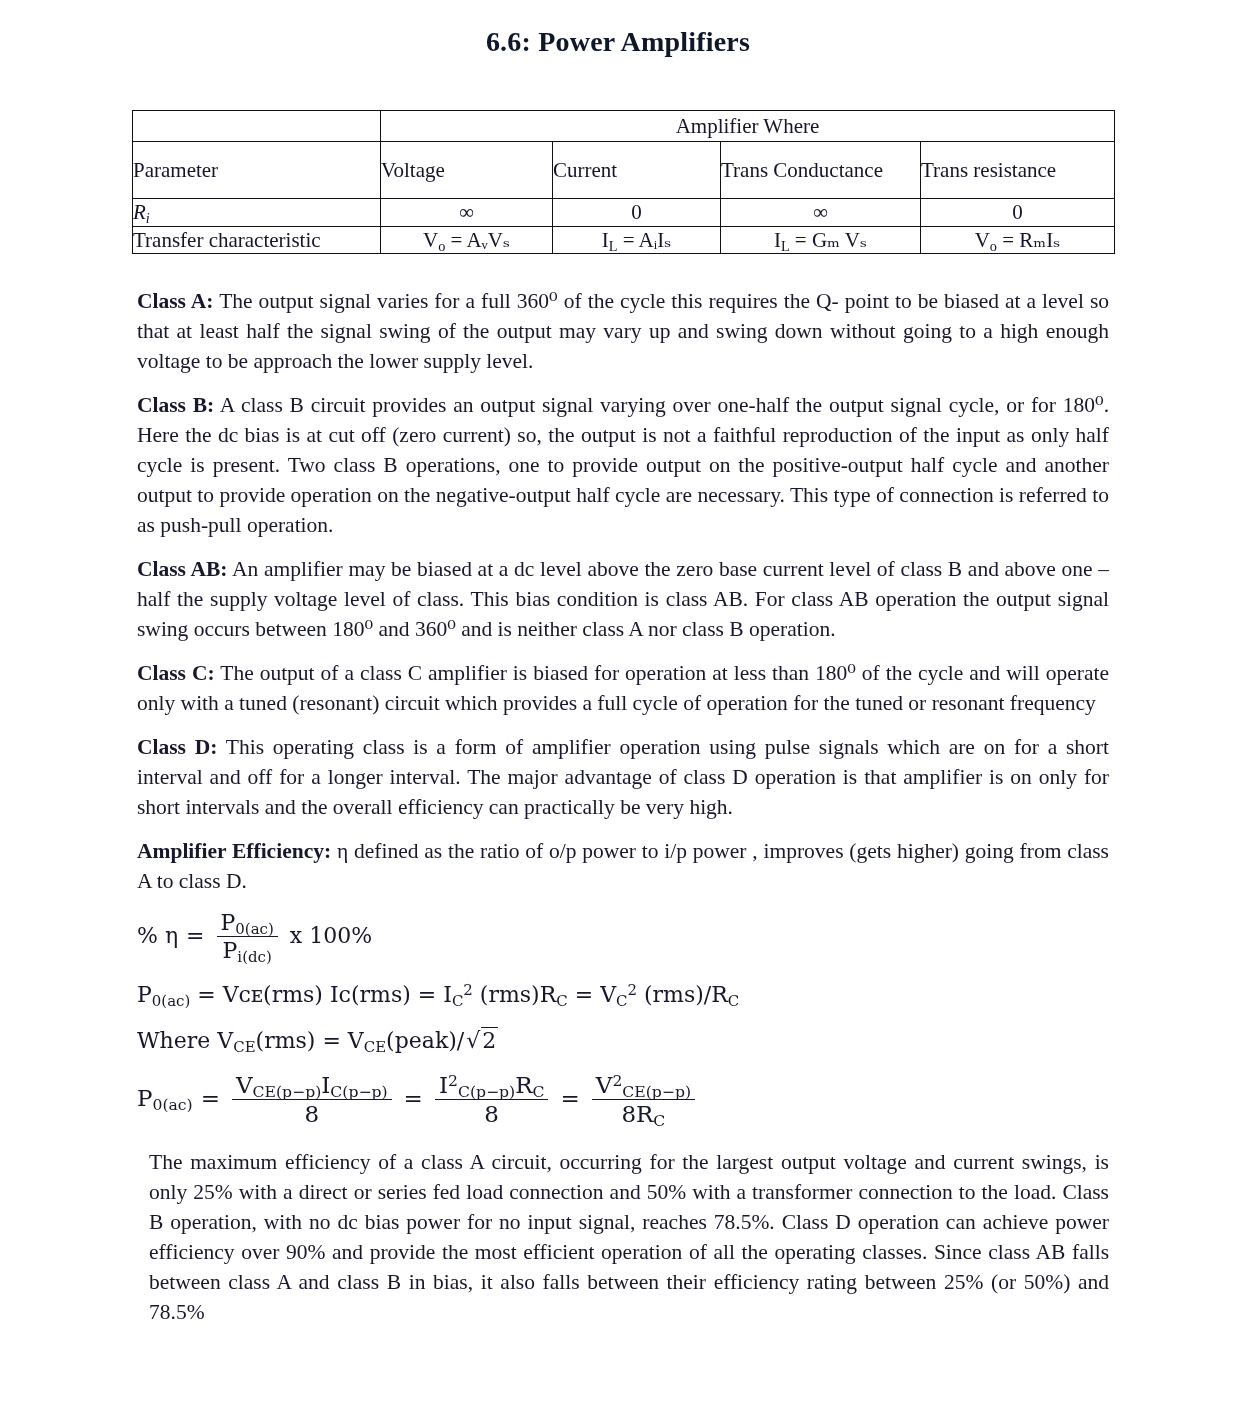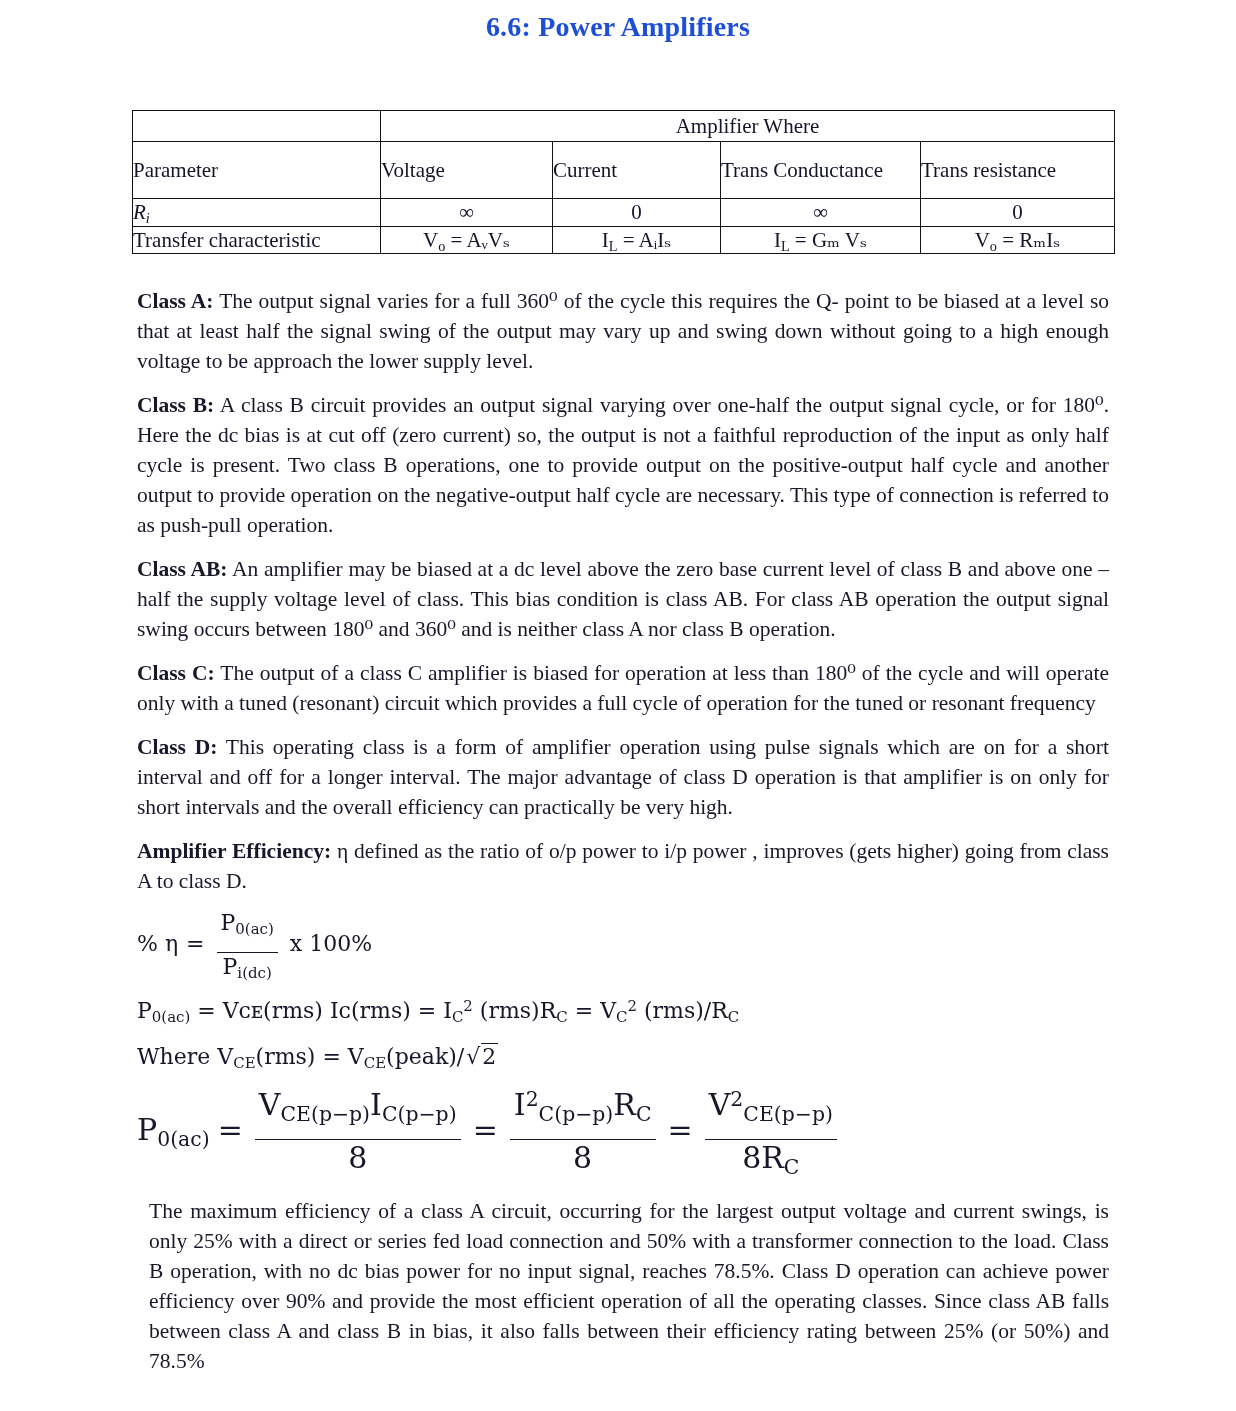--- a/index.html
+++ b/index.html
@@ -22,23 +22,23 @@
     height: 1411px;
     box-sizing: border-box;
   }
 
   
   .doc-title {
     text-align: center;
     font-weight: bold;
     font-size: 28px;
     letter-spacing: 0.2px;
-    color: #1d4ed8;
+    color: #0f172a;
     margin: 0;
-    padding-top: 10px;
+    padding-top: 25px;
     line-height: 1.2;
   }
 
   
   .table-wrap {
     position: absolute;
     left: 132px;
     top: 110px;
     width: 982px;
   }
@@ -128,21 +128,21 @@
     font-family: "DejaVu Serif", "Liberation Serif", serif;
   }
   .frac {
     display: inline-block;
     vertical-align: middle;
     text-align: center;
     margin: 0 4px;
   }
   .frac .num {
     display: block;
-    padding: 0 4px 17px 4px;
+    padding: 0 4px 1px 4px;
     border-bottom: 1.5px solid #17172a;
     line-height: 1.15;
   }
   .frac .den {
     display: block;
     padding: 1px 4px 0 4px;
     line-height: 1.15;
   }
   .sqrt {
     display: inline-block;
@@ -225,20 +225,20 @@
 
     <div class="math-line mathfont" style="margin-bottom:16px;">
       <span>P</span><sub>0(ac)</sub> = <span>Vᴄᴇ(rms) Iᴄ(rms)</span> = <span>I</span><sub>C</sub><sup>2</sup><span> (rms)R</span><sub>C</sub> = <span>V</span><sub>C</sub><sup>2</sup><span> (rms)/R</span><sub>C</sub>
     </div>
 
     <div class="math-line mathfont" style="margin-bottom:14px;">
       <span>Where V</span><sub>CE</sub><span>(rms) = V</span><sub>CE</sub><span>(peak)/</span><span class="sqrt"><span>√</span><span class="radicand">2</span></span>
     </div>
 
 
-    <div class="math-line mathfont" style="margin-top:16px; margin-bottom:20px; font-size:30px;">
+    <div class="math-line mathfont" style="margin-top:16px; margin-bottom:20px; font-size:23px;">
       <span>P</span><sub>0(ac)</sub><span class="eqspace"></span><span>=</span><span class="eqspace"></span><span class="frac"><span class="num"><span>V</span><sub>CE(p−p)</sub><span>I</span><sub>C(p−p)</sub></span><span class="den">8</span></span><span class="eqspace"></span><span>=</span><span class="eqspace"></span><span class="frac"><span class="num"><span>I</span><sup>2</sup><sub>C(p−p)</sub><span>R</span><sub>C</sub></span><span class="den">8</span></span><span class="eqspace"></span><span>=</span><span class="eqspace"></span><span class="frac"><span class="num"><span>V</span><sup>2</sup><sub>CE(p−p)</sub></span><span class="den"><span>8R</span><sub>C</sub></span></span>
     </div>
 
     <p class="para last" style="margin-bottom:0;">The maximum efficiency of a class A circuit, occurring for the largest output voltage and current swings, is only 25% with a direct or series fed load connection and 50% with a transformer connection to the load. Class B operation, with no dc bias power for no input signal, reaches 78.5%. Class D operation can achieve power efficiency over 90% and provide the most efficient operation of all the operating classes. Since class AB falls between class A and class B in bias, it also falls between their efficiency rating  between 25% (or 50%) and 78.5%</p>
 
   </div>
 </div>
 
 </body></html>

